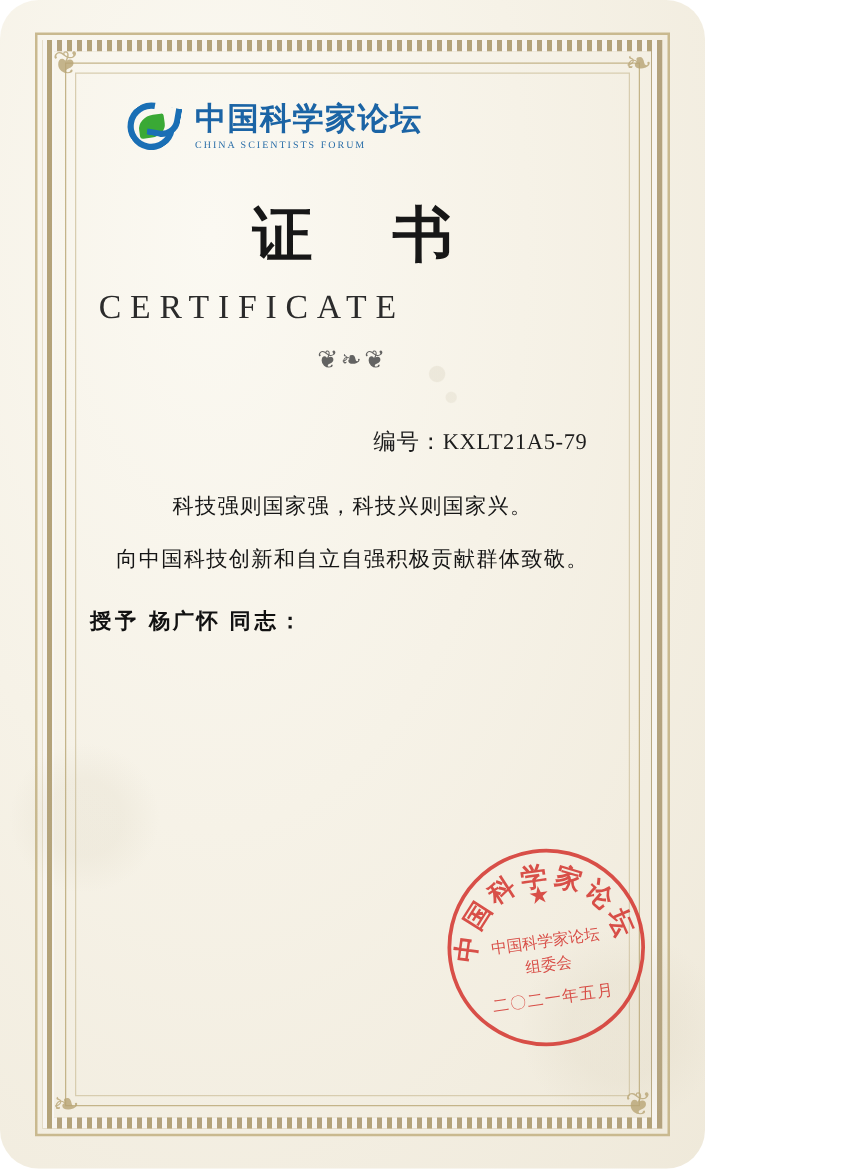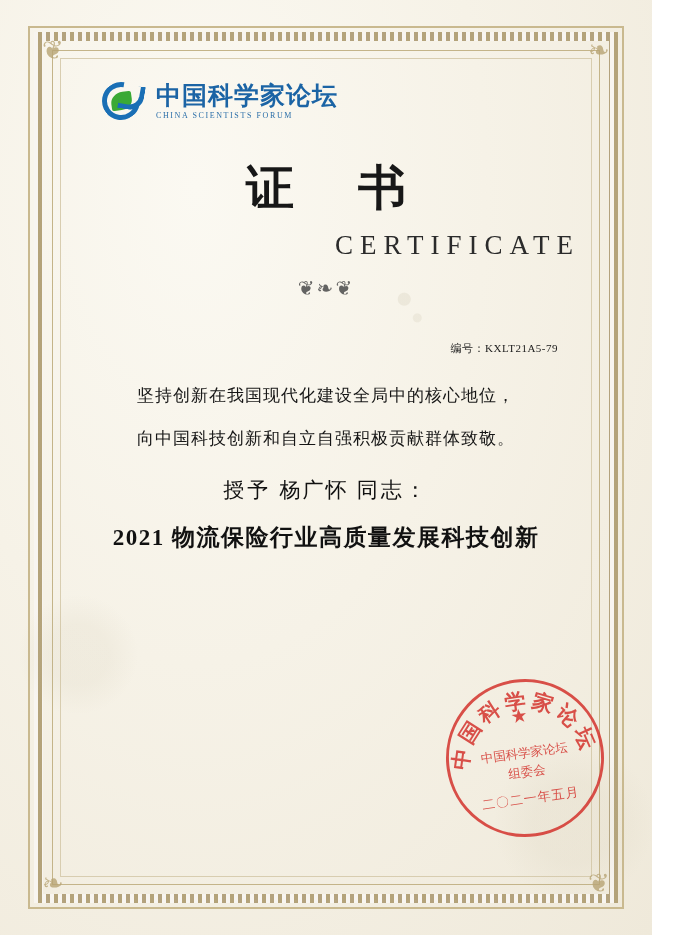--- a/index.html
+++ b/index.html
@@ -9,25 +9,26 @@
   }
   body {
     width: 680px;
     height: 935px;
     overflow: hidden;
     font-family: "Liberation Serif", serif;
   }
 
   #certificate-page {
     position: relative;
-    width: 652px;
+    width: 564px;
     height: 935px;
     background:
       radial-gradient(ellipse at 30% 20%, #fbf9f2 0%, #f6f2e7 45%, #efe9da 100%);
     box-sizing: border-box;
+    border-radius: 31px;
   }
 
   
   .frame-outer {
     position: absolute;
     left: 28px;
     top: 26px;
     right: 28px;
     bottom: 26px;
     border: 2px solid #c9b98f;
@@ -176,21 +177,21 @@
     text-align: center;
     margin-top: 34px;
     font-family: "Liberation Serif", serif;
     font-weight: bold;
     font-size: 48px;
     letter-spacing: 26px;
     text-indent: 26px;
     color: #171717;
   }
   .title-en {
-    text-align: right;
+    text-align: left;
     margin-top: 10px;
     font-family: "Liberation Serif", serif;
     font-size: 27px;
     letter-spacing: 7px;
     text-indent: 7px;
     color: #2b2b2b;
   }
   .divider {
     margin: 14px auto 0;
     width: 220px;
@@ -201,21 +202,21 @@
     line-height: 26px;
     letter-spacing: 2px;
     opacity: 0.85;
   }
 
   
   .serial {
     margin-top: 40px;
     text-align: right;
     padding-right: 22px;
-    font-size: 11px;
+    font-size: 18px;
     color: #1c1c1c;
     font-family: "Liberation Serif", serif;
     letter-spacing: 0.5px;
   }
 
   
   .body-lines {
     margin-top: 28px;
     text-align: center;
   }
@@ -223,23 +224,22 @@
     margin: 0 0 20px 0;
     font-family: "Liberation Serif", serif;
     font-size: 17px;
     color: #161616;
     letter-spacing: 1px;
   }
 
   
   .award-to {
     margin-top: 26px;
-    text-align: center;
-    font-weight: normal;
-    font-size: 21px;
+    font-weight: bold;
+    font-size: 17px;
     letter-spacing: 3px;
     color: #111;
   }
   .award-to .name {
     letter-spacing: 2px;
   }
   .award-title {
     margin-top: 16px;
     text-align: center;
     font-weight: bold;
@@ -350,32 +350,31 @@
     <div class="title-cn">证 书</div>
     <div class="title-en">CERTIFICATE</div>
 
     <div class="divider">❦❧❦</div>
 
     <div class="serial">
       <span>编号：</span><span>KXLT21A5-79</span>
     </div>
 
     <div class="body-lines">
-      <p>坚持创新在我国现代化建设全局中的核心地位，</p>
+      <p>科技强则国家强，科技兴则国家兴。</p>
       <p>向中国科技创新和自立自强积极贡献群体致敬。</p>
     </div>
 
     <div class="award-to">
       <span>授予</span>
       <span class="name">杨广怀</span>
       <span>同志：</span>
     </div>
 
     <div class="award-title">
-      <div>2021 物流保险行业高质量发展科技创新</div>
     </div>
 
   </div>
 
   <div class="seal">
     <svg class="seal-arc" viewBox="0 0 152 152">
       <defs>
         <path id="sealArcPath" d="M 18,84 A 58,58 0 0 1 134,84" fill="none"></path>
       </defs>
       <text>

